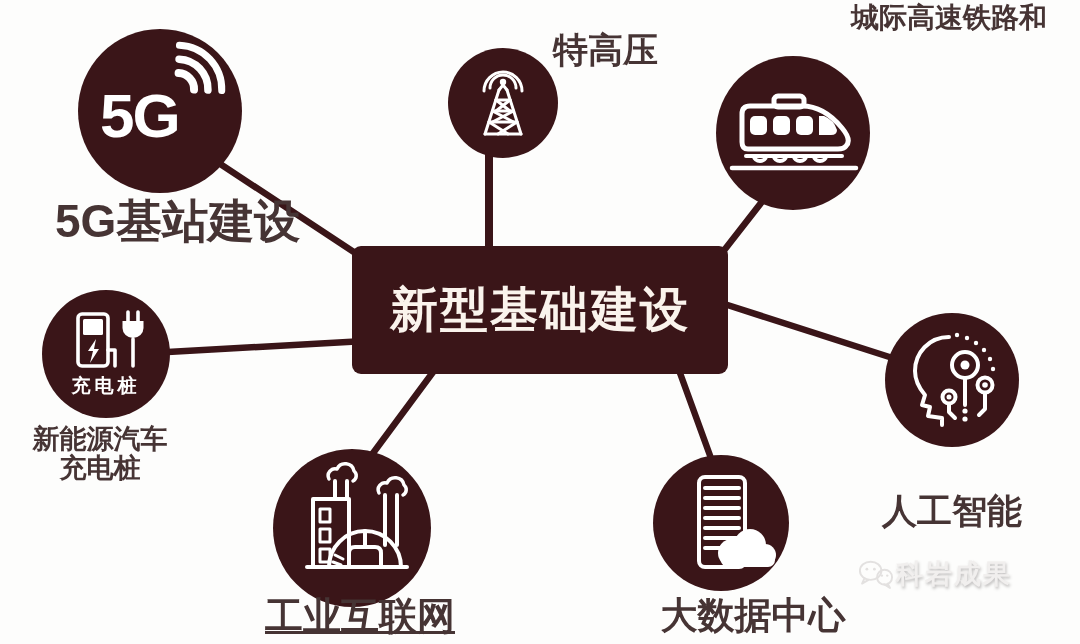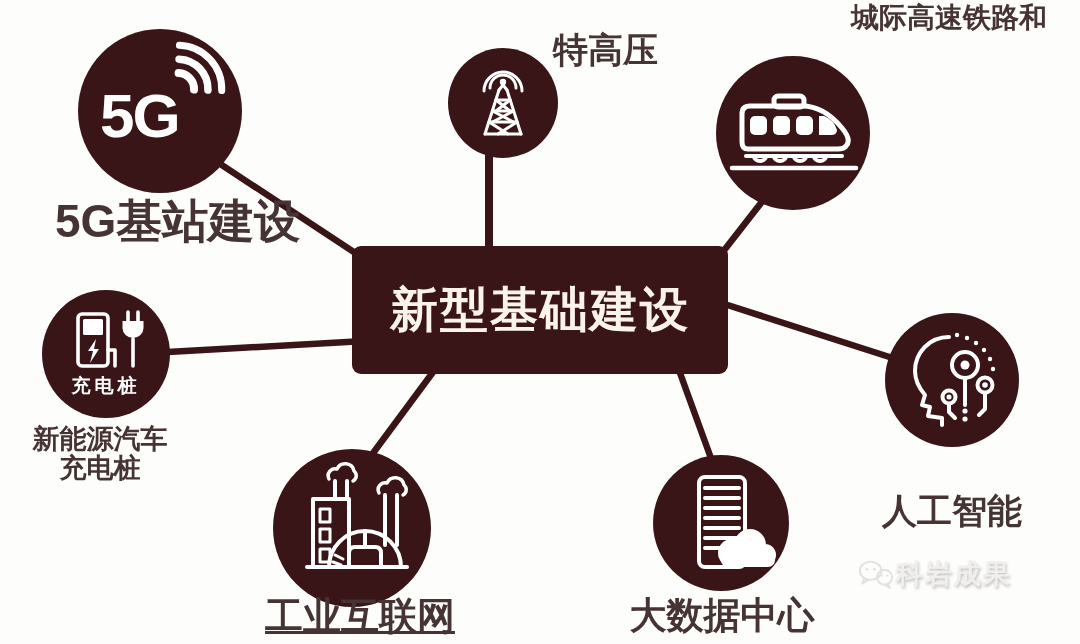--- a/index.html
+++ b/index.html
@@ -45,21 +45,21 @@
   .arcs-5g{position:absolute;left:60px;top:0px;}
 
   .label{
     position:absolute;z-index:3;color:var(--label-text);font-weight:600;
     text-align:center;white-space:nowrap;
   }
   .l-5g{left:55px;top:191px;width:200px;font-size:46px;}
   .l-uhv{left:541px;top:27px;width:130px;font-size:35px;text-align:left;margin-left:12px;}
   .l-rail{left:818px;top:4px;width:262px;font-size:28px;line-height:1.02;}
   .l-ai{left:878px;top:452px;width:148px;font-size:35px;margin-top:36px;}
-  .l-data{left:627px;top:591px;width:190px;font-size:37px;}
+  .l-data{left:658px;top:591px;width:190px;font-size:37px;}
   .l-ind{left:255px;top:591px;width:210px;font-size:38px;text-decoration:underline;}
   .l-ev{left:2px;top:425px;width:196px;font-size:27px;line-height:1.08;}
 
   .ev-caption{color:#fff;font-size:19px;font-weight:600;letter-spacing:4px;margin-top:1px;}
 
   .watermark{
     position:absolute;left:856px;top:556px;z-index:3;display:flex;align-items:center;
     color:var(--watermark);font-size:27px;font-weight:600;letter-spacing:2px;
     text-shadow:1px 2px 3px rgba(90,85,83,0.38);
   }

